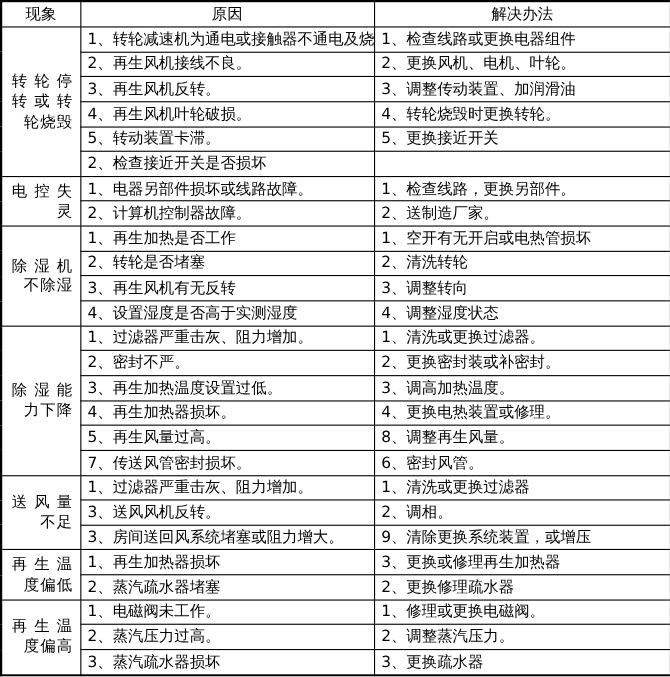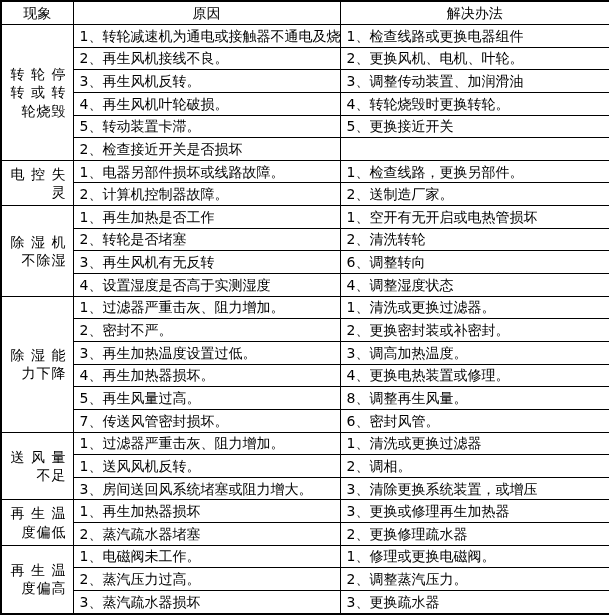--- a/index.html
+++ b/index.html
@@ -107,21 +107,21 @@
 不除湿</td>
       <td class="cs">1、再生加热是否工作</td>
       <td class="cs">1、空开有无开启或电热管损坏</td>
     </tr>
     <tr>
       <td class="cs">2、转轮是否堵塞</td>
       <td class="cs">2、清洗转轮</td>
     </tr>
     <tr>
       <td class="cs">3、再生风机有无反转</td>
-      <td class="cs">6、调整转向</td>
+      <td class="cs">3、调整转向</td>
     </tr>
     <tr>
       <td class="cs">4、设置湿度是否高于实测湿度</td>
       <td class="cs">4、调整湿度状态</td>
     </tr>
 
     <tr>
       <td class="ph" rowspan="6">除 湿 能
 力下降</td>
       <td class="cs">1、过滤器严重击灰、阻力增加。</td>
@@ -148,26 +148,26 @@
       <td class="cs">6、密封风管。</td>
     </tr>
 
     <tr>
       <td class="ph" rowspan="3">送 风 量
 不足</td>
       <td class="cs">1、过滤器严重击灰、阻力增加。</td>
       <td class="cs">1、清洗或更换过滤器</td>
     </tr>
     <tr>
-      <td class="cs">1、送风风机反转。</td>
+      <td class="cs">3、送风风机反转。</td>
       <td class="cs">2、调相。</td>
     </tr>
     <tr>
       <td class="cs">3、房间送回风系统堵塞或阻力增大。</td>
-      <td class="cs">3、清除更换系统装置，或增压</td>
+      <td class="cs">9、清除更换系统装置，或增压</td>
     </tr>
 
     <tr>
       <td class="ph" rowspan="2">再 生 温
 度偏低</td>
       <td class="cs">1、再生加热器损坏</td>
       <td class="cs">3、更换或修理再生加热器</td>
     </tr>
     <tr>
       <td class="cs">2、蒸汽疏水器堵塞</td>

